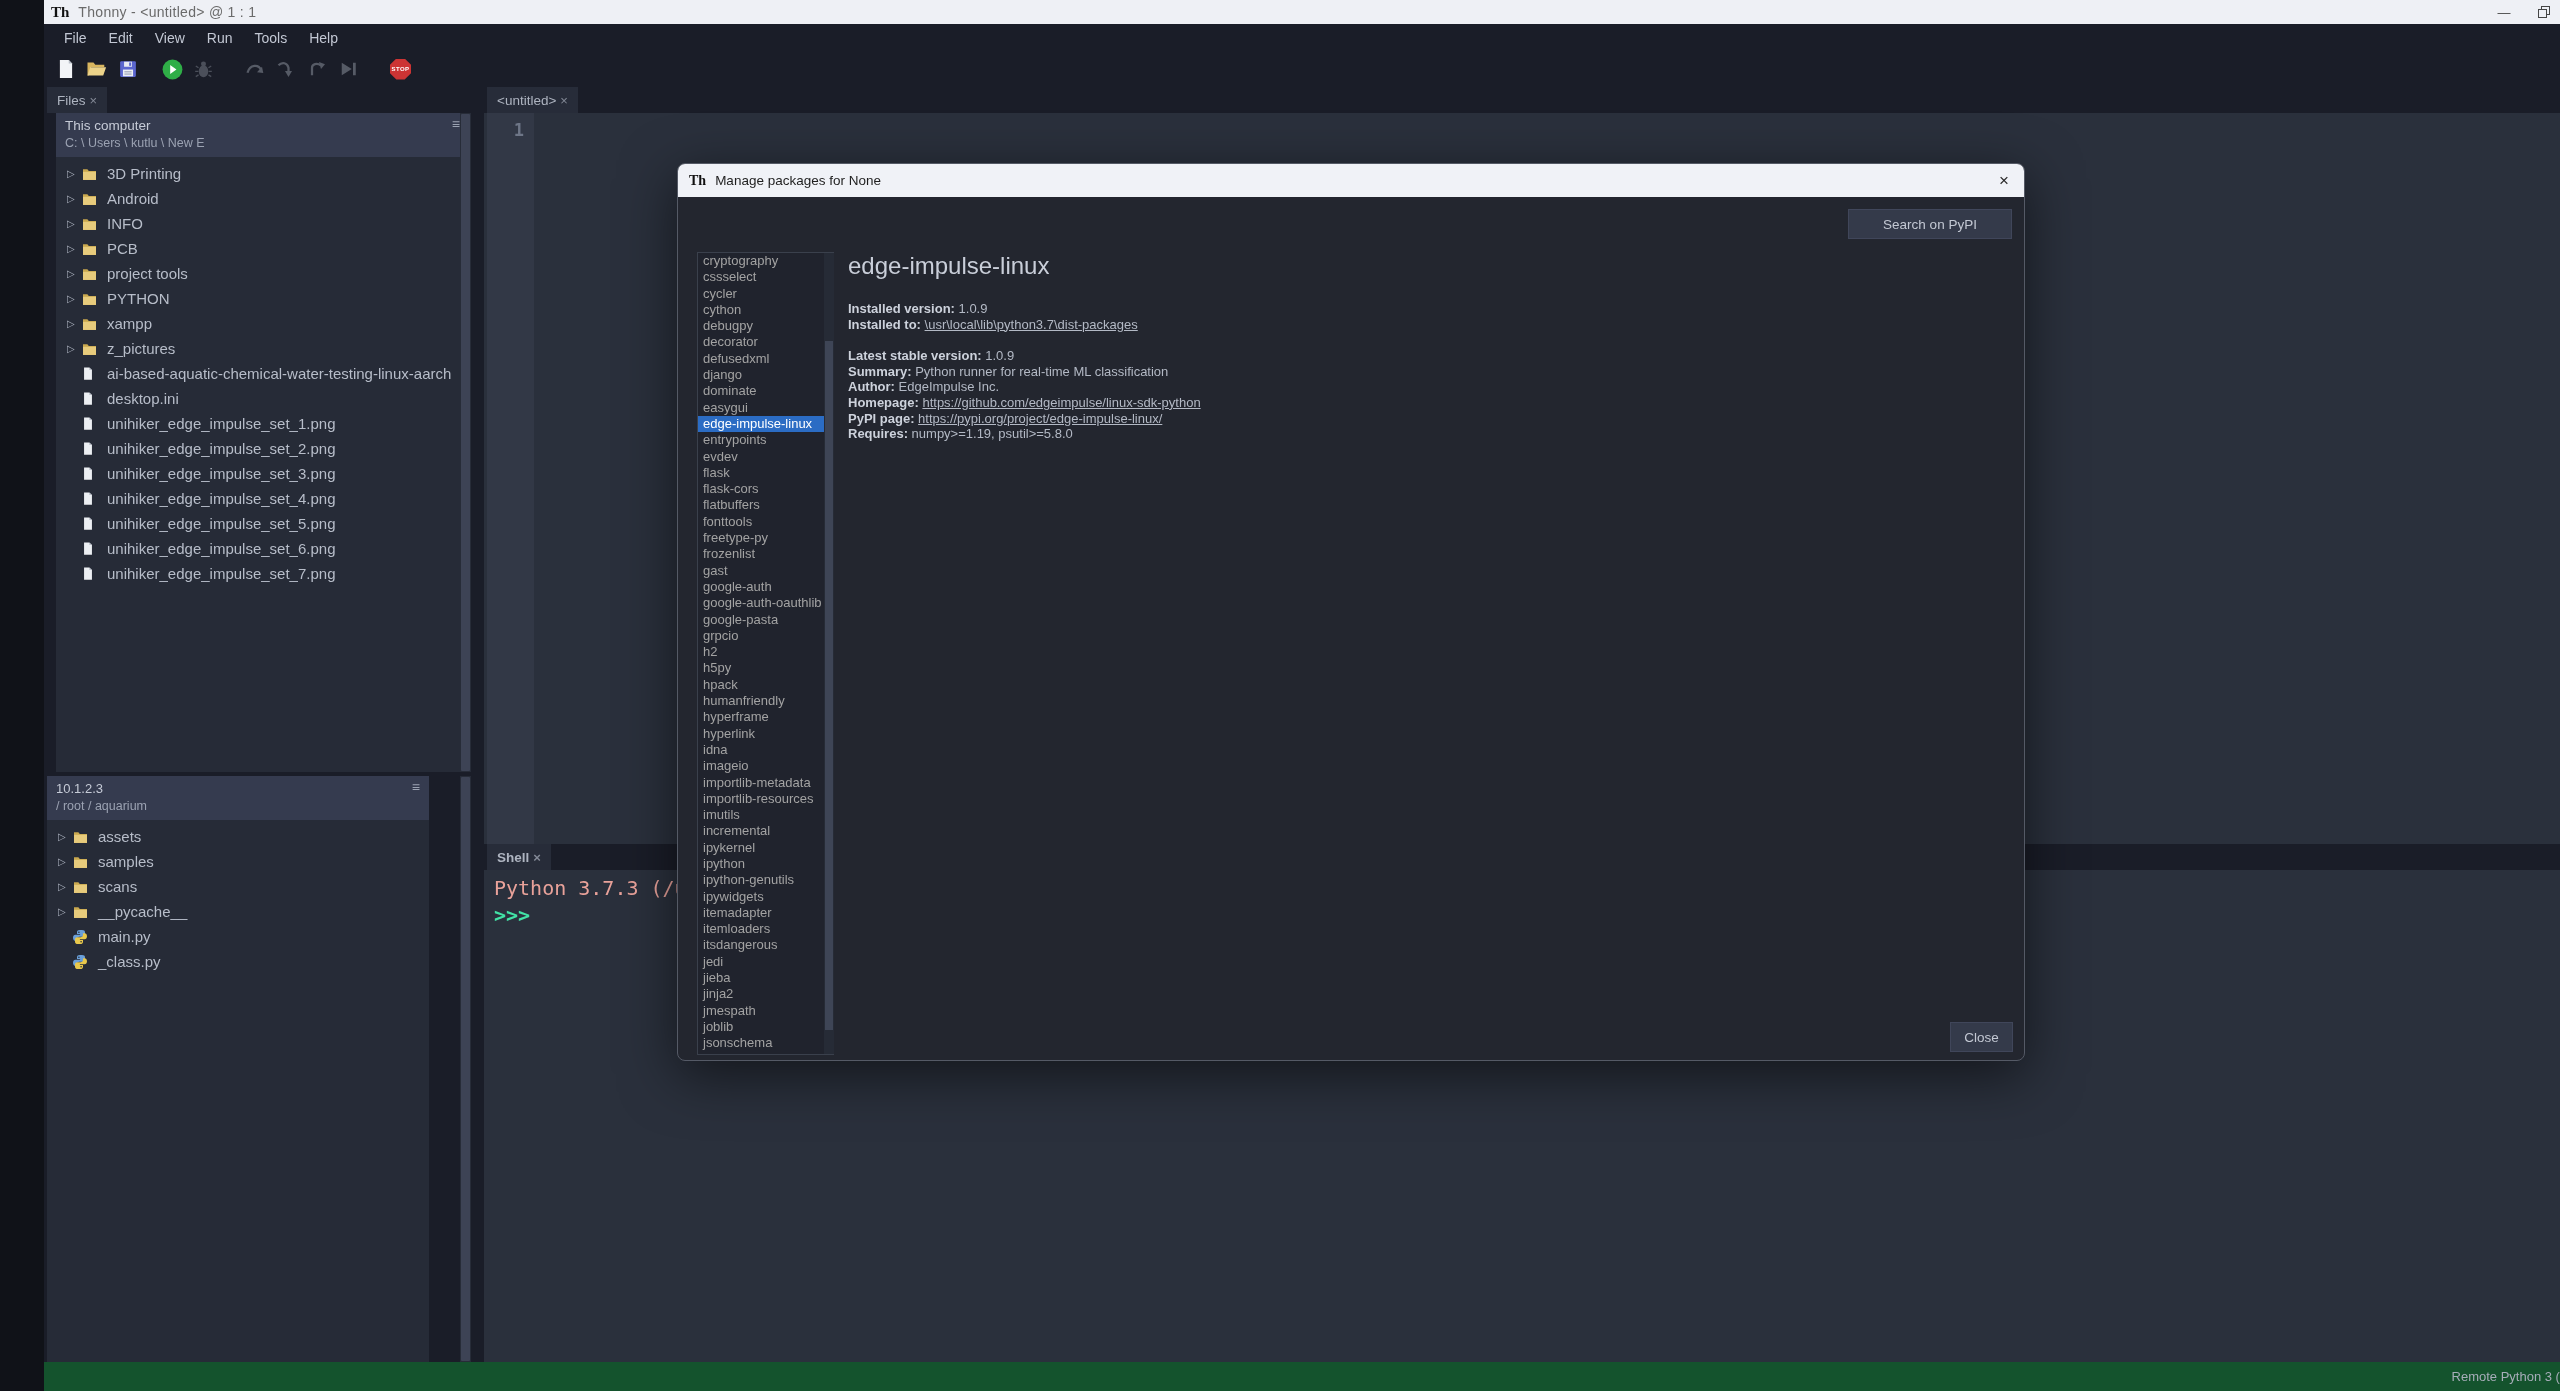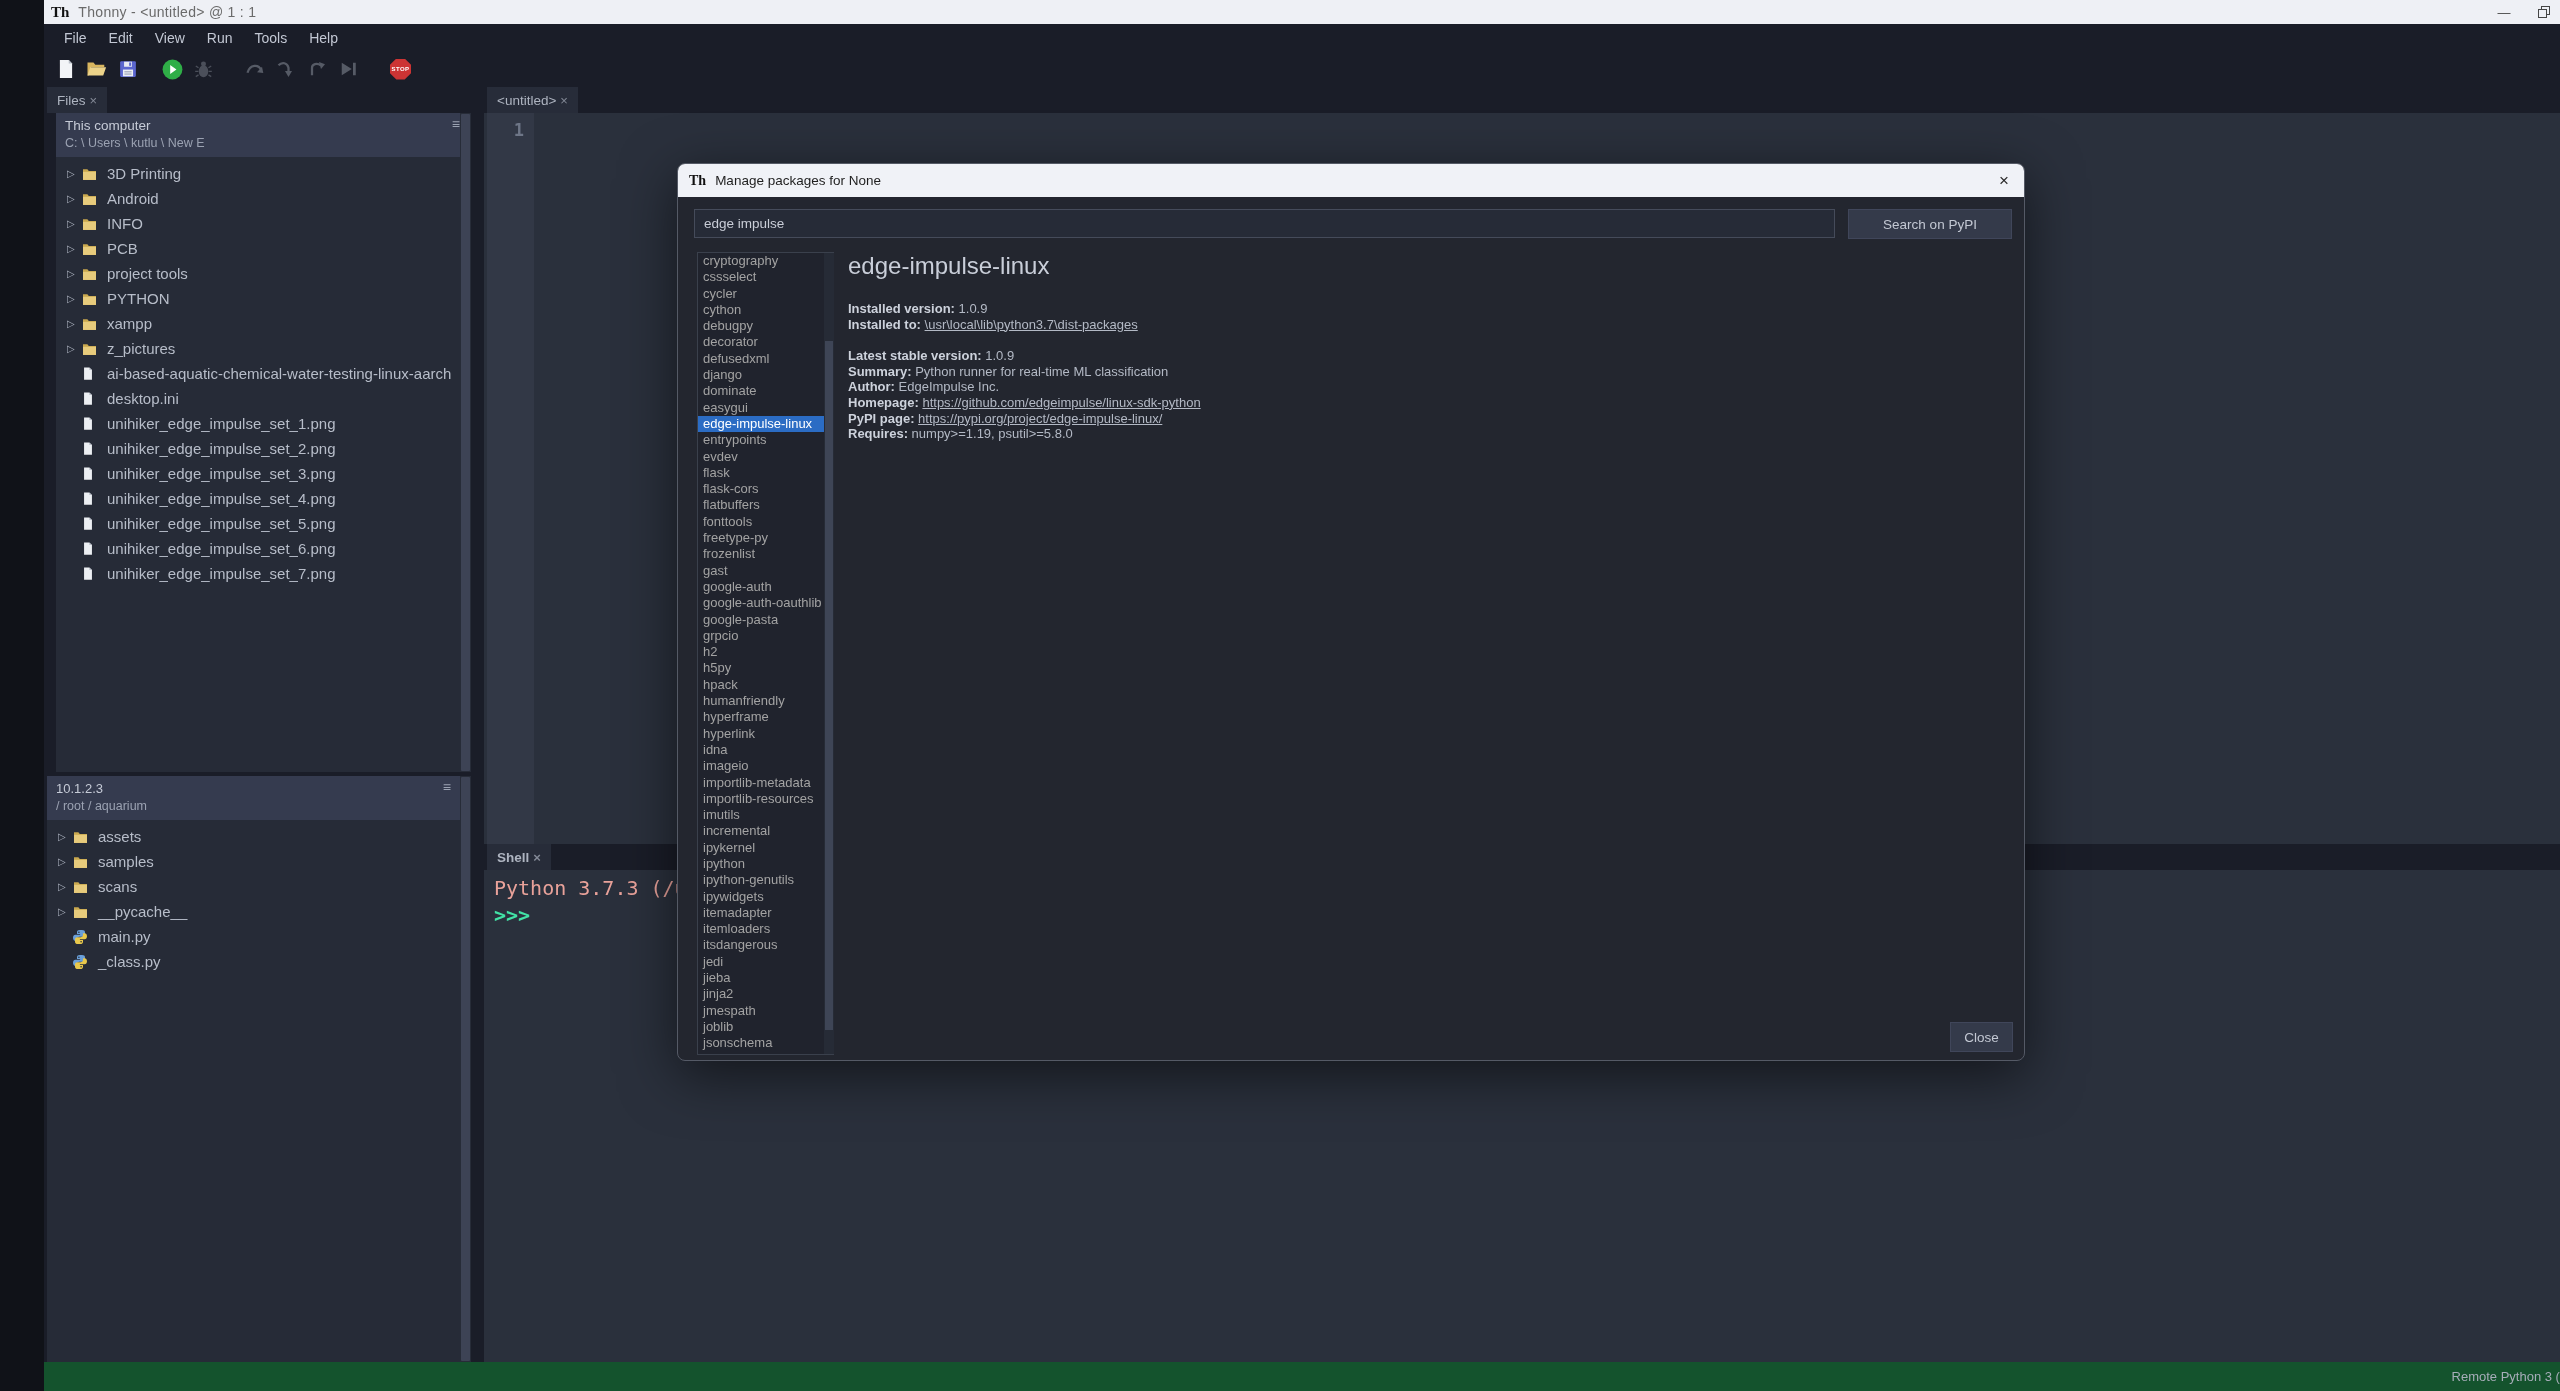--- a/index.html
+++ b/index.html
@@ -364,21 +364,21 @@
             </svg>
           </span>
           <span class="tree-label">unihiker_edge_impulse_set_7.png</span>
         </div>
       </div>
   </div>
   <div class="scrollbar-v" style="left:416px;top:113px;height:659px;">
     <span class="scroll-thumb" style="top:1px;height:657px;"></span>
   </div>
 
-  <div class="panel" style="left:3px;top:776px;width:413px;height:586px;">
+  <div class="panel" style="left:3px;top:776px;width:382px;height:586px;">
     <div class="panel-header">
       <div class="ph-title" style="font-size:13px;">10.1.2.3</div>
       <div class="ph-path">/ root / aquarium</div>
       <span class="hamburger">≡</span>
     </div>
     <div class="tree" id="remote-tree">
         <div class="tree-row">
           <span class="expander">▷</span>
           <span class="tree-icon">
             <svg viewBox="0 0 16 16" width="17" height="16">
@@ -466,21 +466,20 @@
   <div class="statusbar">
     <span>Remote Python 3 (SSH)</span>
   </div>
 
   <div class="dialog">
     <div class="dialog-titlebar">
       <span class="app-logo">Th</span>
       <span>Manage packages for None</span>
       <span class="dialog-close">×</span>
     </div>
-    <input class="dlg-search-input" value="edge impulse" style="">
     <button class="dlg-btn dlg-search-btn">Search on PyPI</button>
     <div class="pkg-list" id="pkg-list">
         <div class="pkg-item">cryptography</div>
         <div class="pkg-item">cssselect</div>
         <div class="pkg-item">cycler</div>
         <div class="pkg-item">cython</div>
         <div class="pkg-item">debugpy</div>
         <div class="pkg-item">decorator</div>
         <div class="pkg-item">defusedxml</div>
         <div class="pkg-item">django</div>

